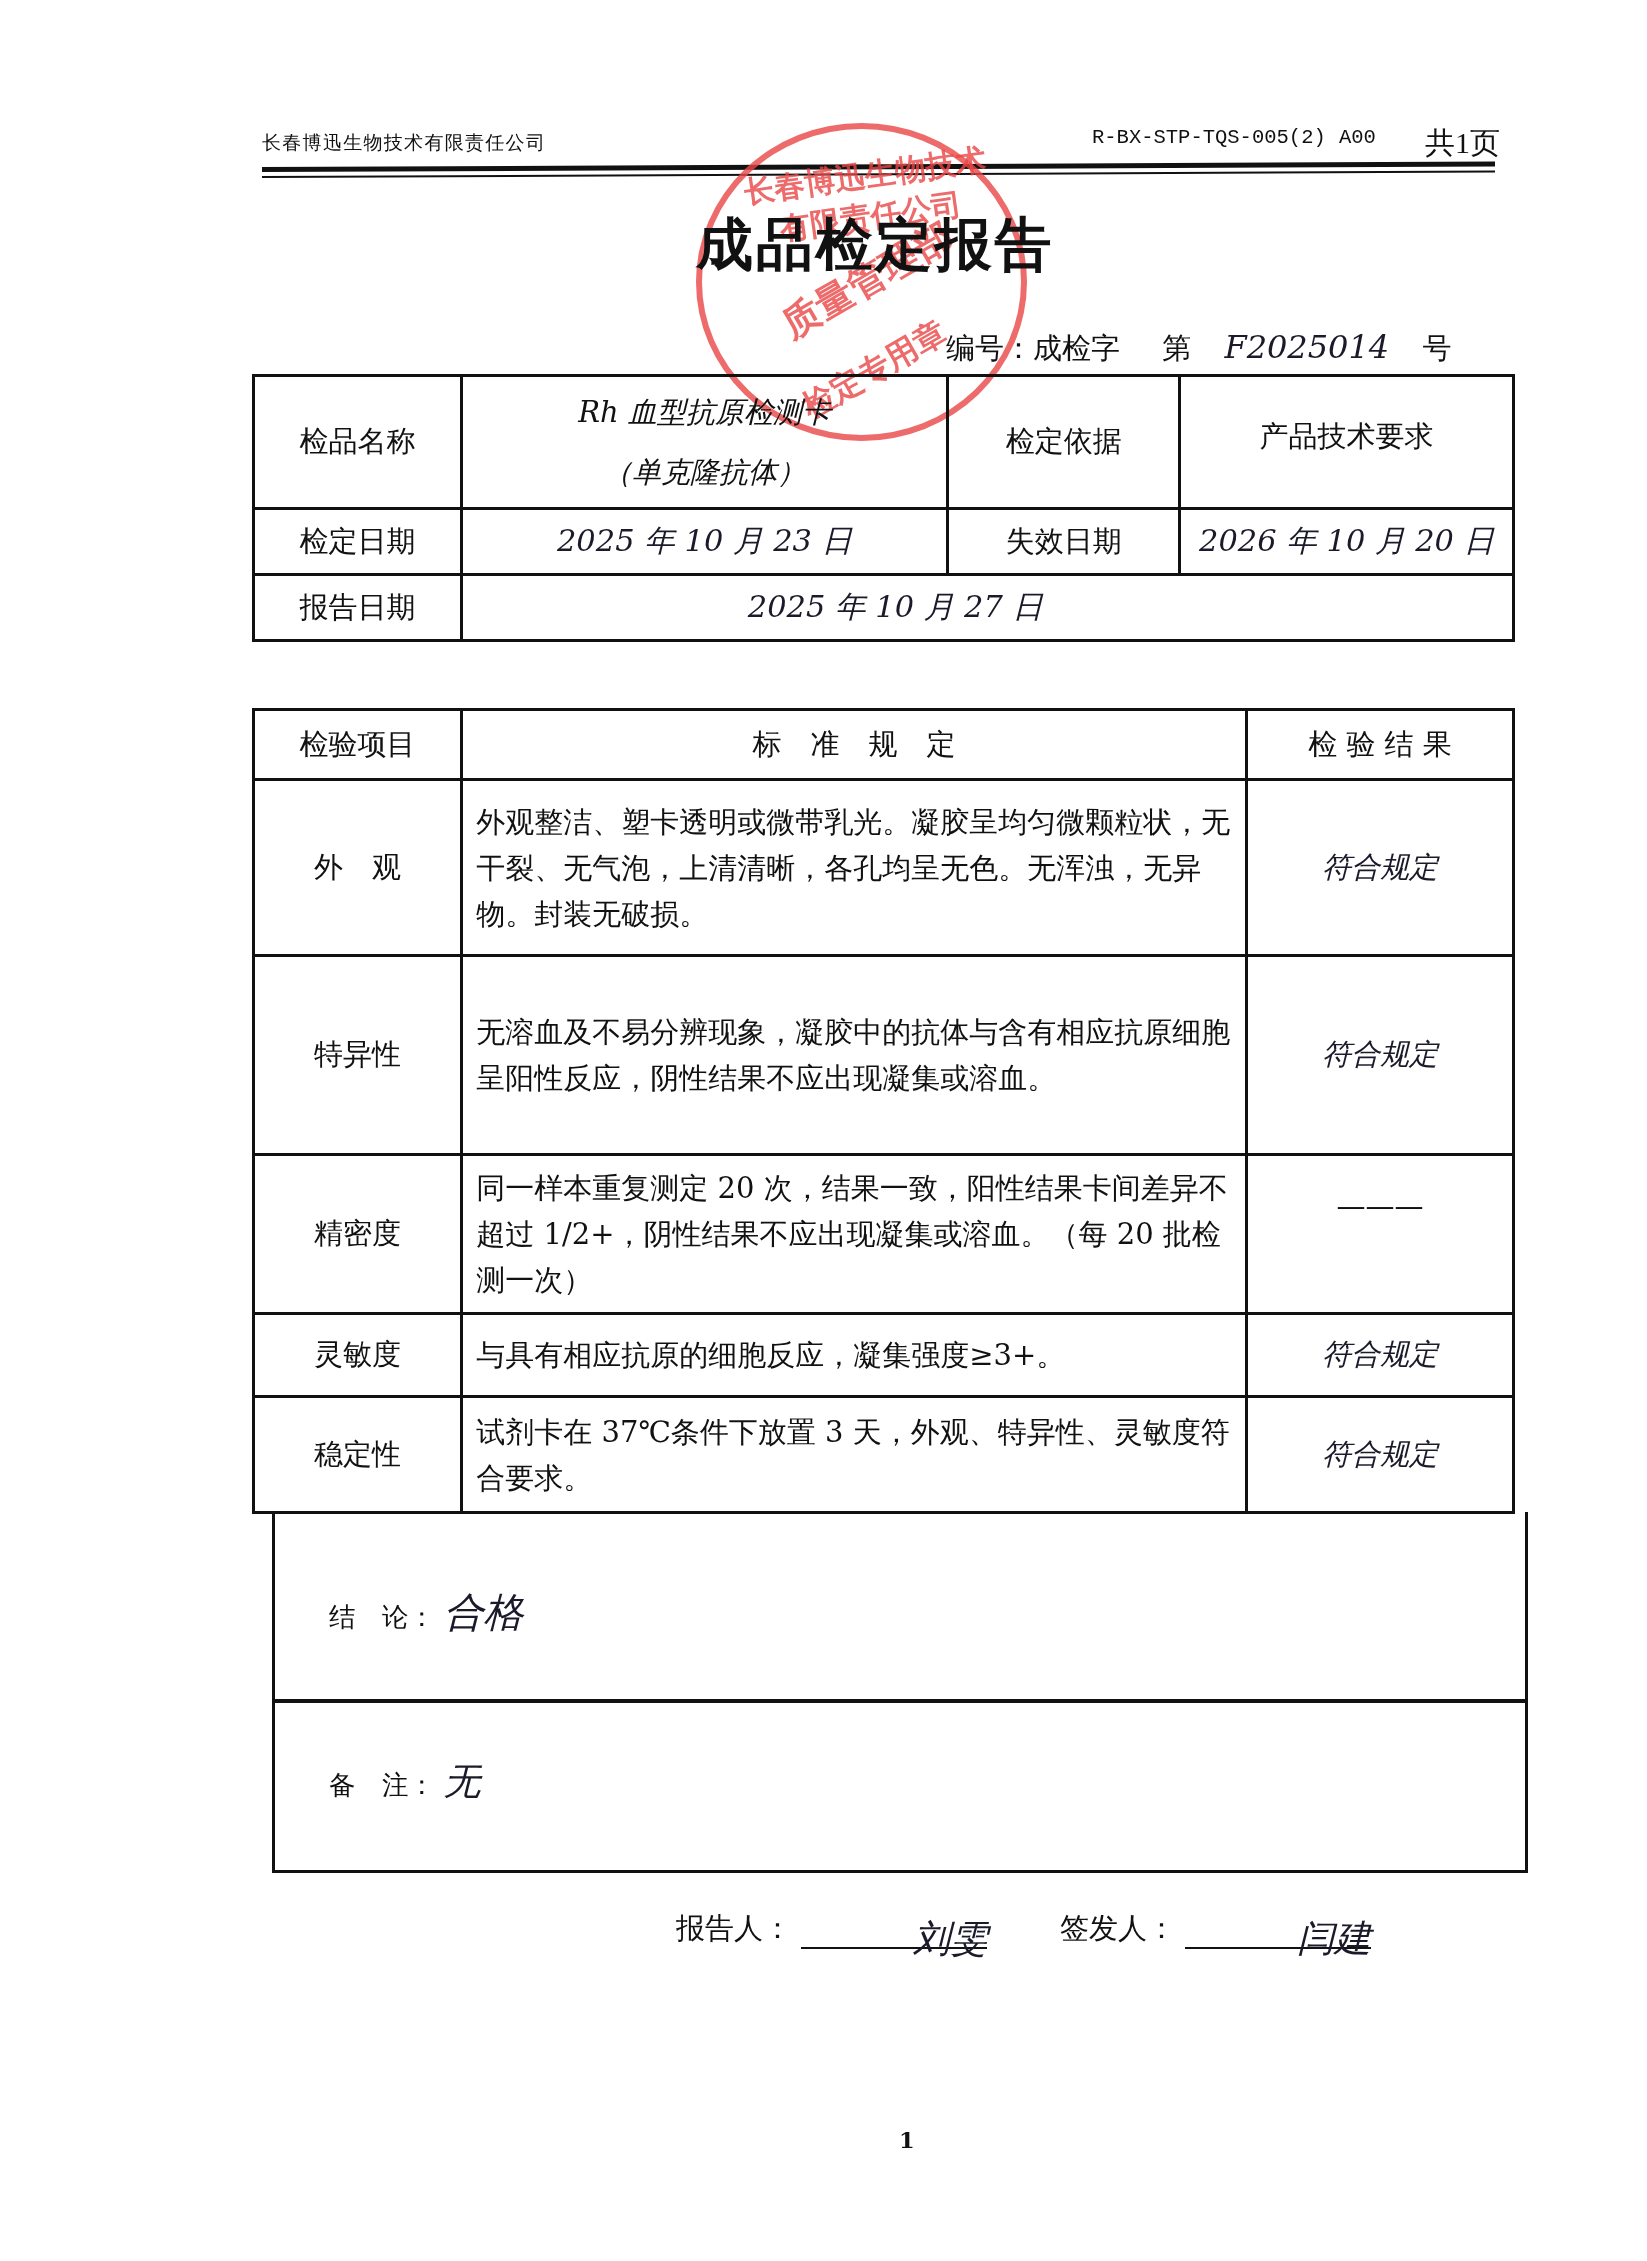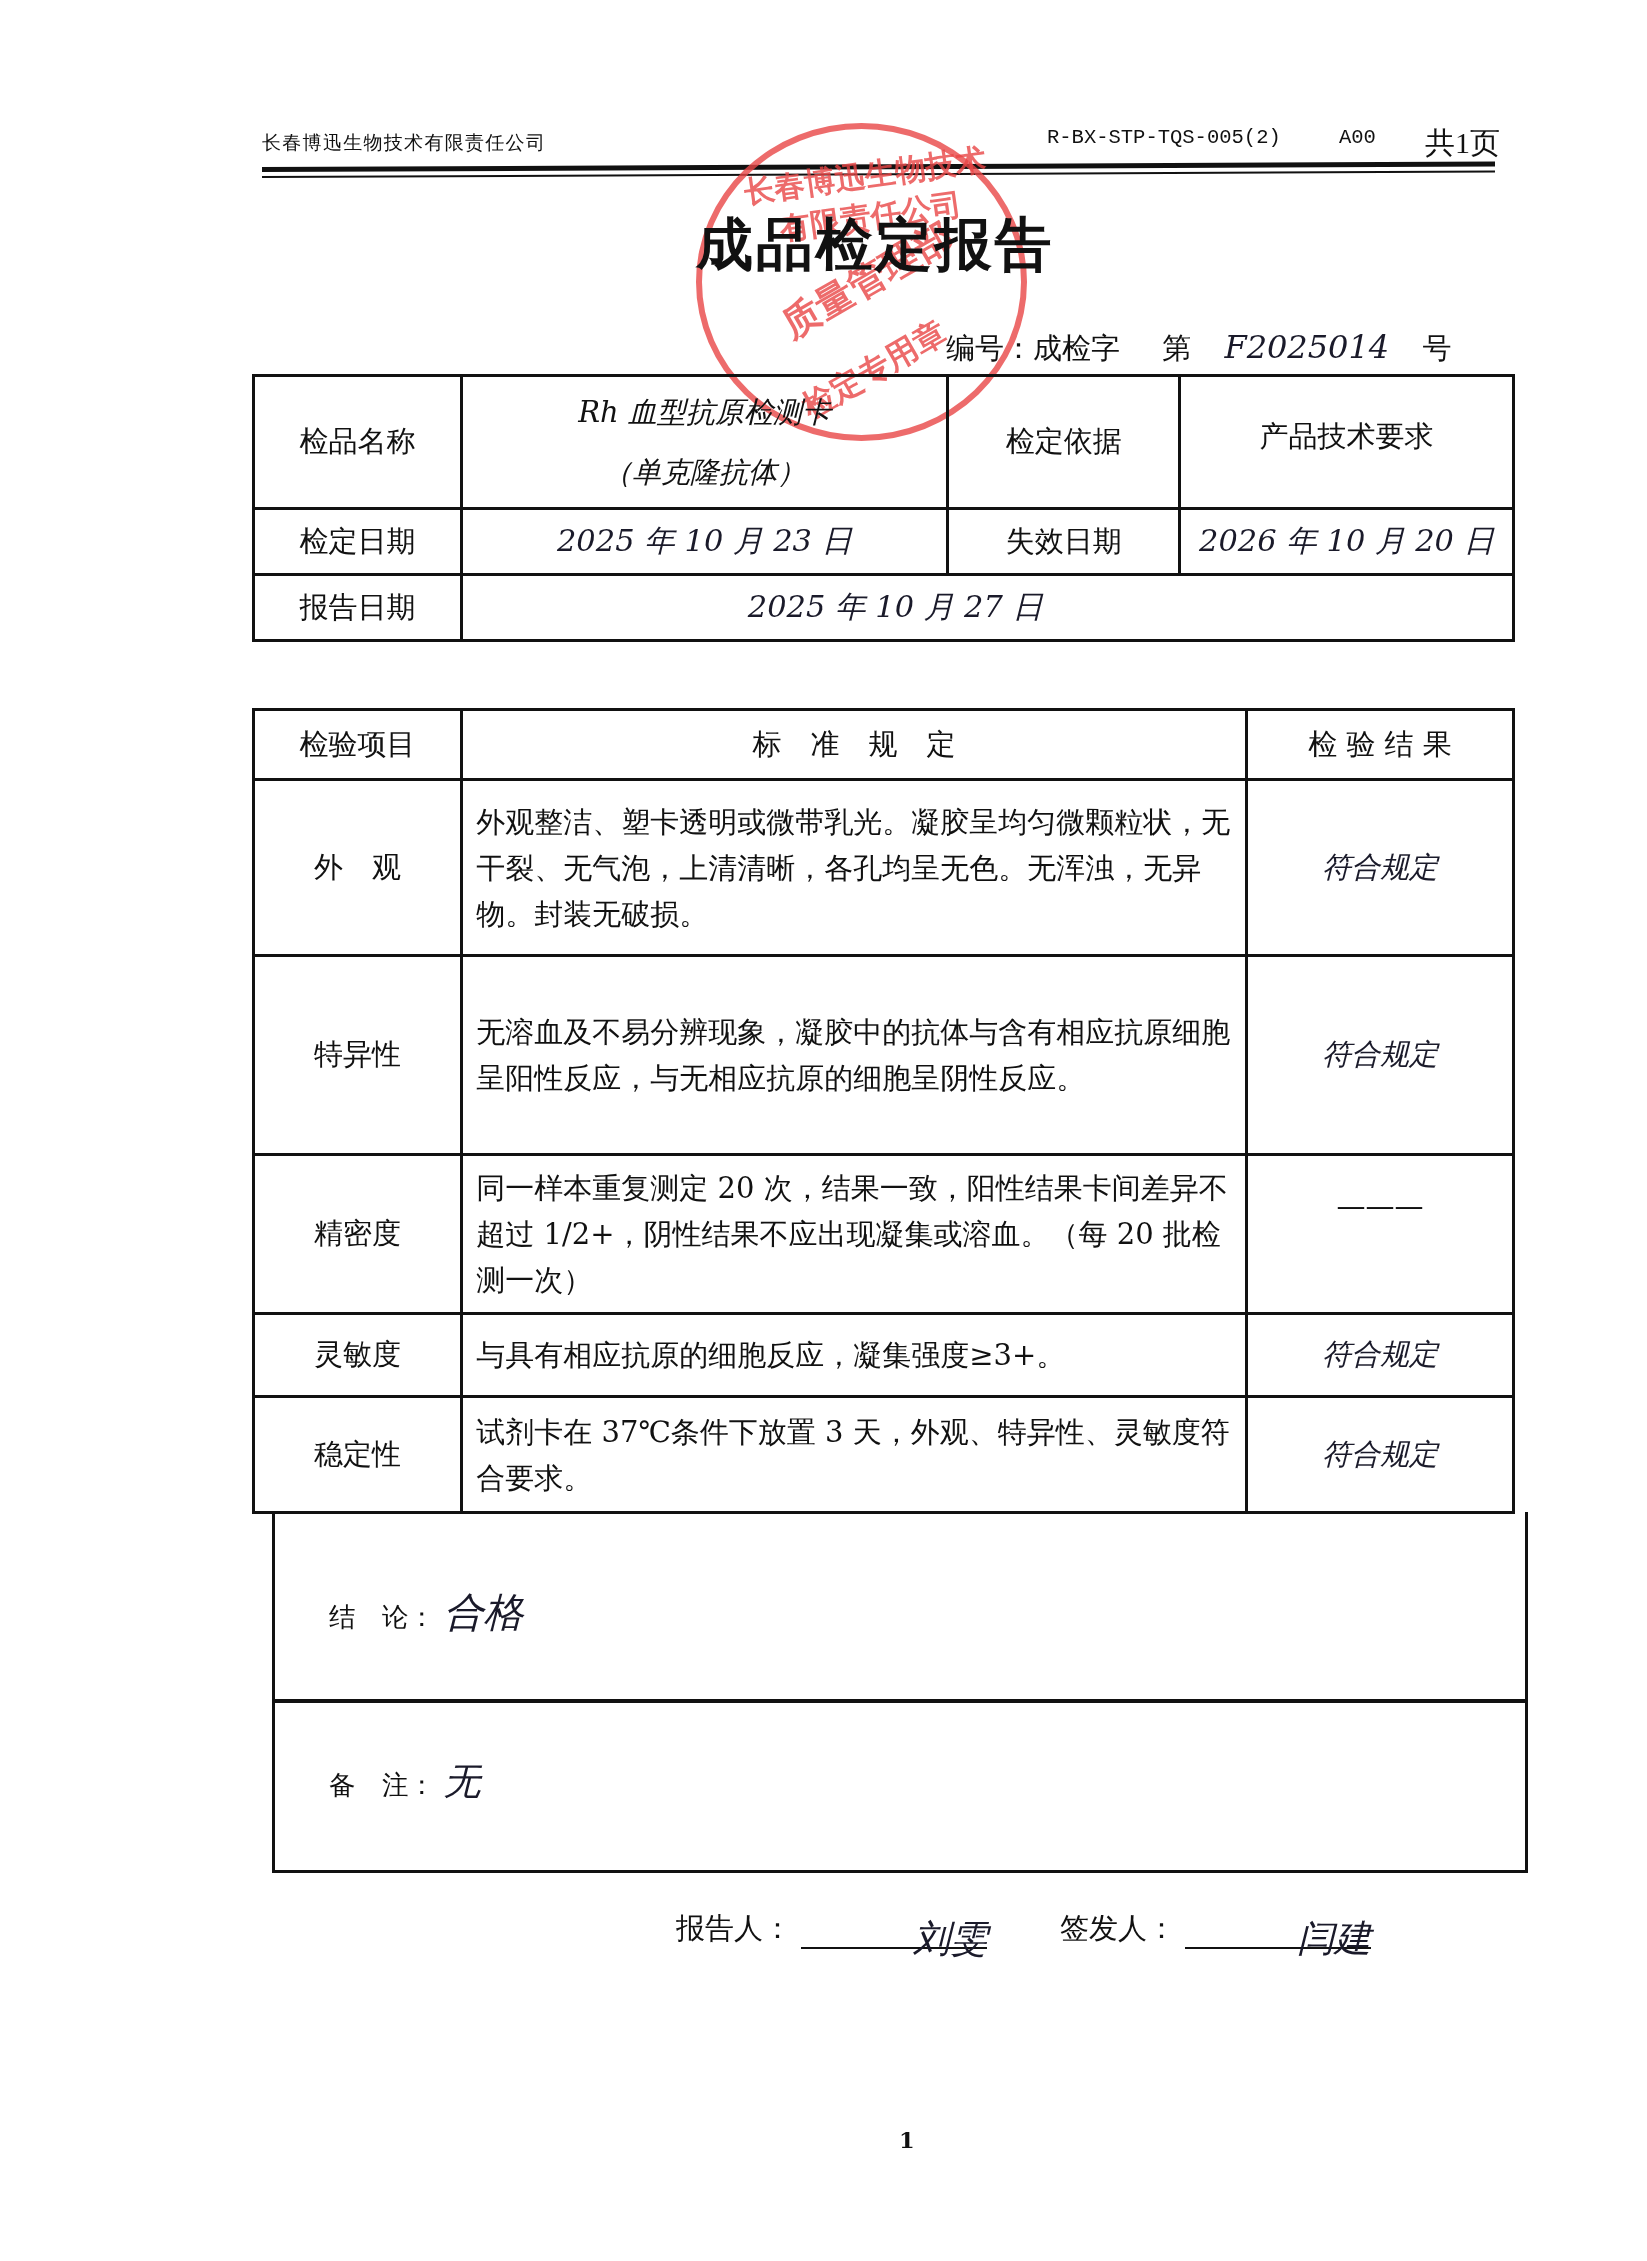--- a/index.html
+++ b/index.html
@@ -1,20 +1,20 @@
 <!DOCTYPE html>
 <html style="font-size:10.6px"><head>
 <meta charset="utf-8">
 <style>
   html, body { margin:0; padding:0; background:#ffffff; }
   body { width:1648px; height:2261px; position:relative; overflow:hidden;
          font-family:"DejaVu Serif","Liberation Serif",serif; color:#111; }
   .abs { position:absolute; }
   .hdr-left { left:262px; top:130px; font-size:19px; letter-spacing:1.3px; }
-  .hdr-code { left:1047px; top:126px; font-size:20.5px; font-family:"Liberation Mono","DejaVu Sans Mono",monospace; }
+  .hdr-code { left:1092px; top:126px; font-size:20.5px; font-family:"Liberation Mono","DejaVu Sans Mono",monospace; }
   .hdr-ver { left:1339px; top:126px; font-size:20.5px; font-family:"Liberation Mono","DejaVu Sans Mono",monospace; }
   .hdr-pages { left:1425px; top:123px; font-size:30px;font-family:Liberation Serif, serif; }
   .rule1 { left:262px; top:167px; width:1233px; height:4.6px; background:#111; transform:rotate(-0.25deg); transform-origin:left; }
   .rule2 { left:262px; top:176px; width:1233px; height:2px; background:#111; transform:rotate(-0.25deg); transform-origin:left; }
   .title { left:696px; top:207px; font-size:57px; font-family:"DejaVu Sans","Liberation Sans",sans-serif; font-weight:bold; letter-spacing:2.7px; }
   .serial { left:946px; top:328px; font-size:29px; }
   .hand { font-family:"DejaVu Serif","Liberation Serif",serif; font-style:italic; color:#1a1a2a; }
   .serial .hand { font-size:32px; margin:0 24px; }
 
   .stamp { left:696px; top:123px; width:331px; height:318px; border-radius:50%;
@@ -92,21 +92,21 @@
     <td style="width:782px">标　准　规　定</td>
     <td>检 验 结 果</td>
   </tr>
   <tr style="height:176px">
     <td class="label">外　观</td>
     <td class="cell-std">外观整洁、塑卡透明或微带乳光。凝胶呈均匀微颗粒状，无干裂、无气泡，上清清晰，各孔均呈无色。无浑浊，无异物。封装无破损。</td>
     <td class="hand result-hand">符合规定</td>
   </tr>
   <tr style="height:199px">
     <td class="label">特异性</td>
-    <td class="cell-std">无溶血及不易分辨现象，凝胶中的抗体与含有相应抗原细胞呈阳性反应，与无相应抗原的细胞呈阴性反应。</td>
+    <td class="cell-std">无溶血及不易分辨现象，凝胶中的抗体与含有相应抗原细胞呈阳性反应，阴性结果不应出现凝集或溶血。</td>
     <td class="hand result-hand">符合规定</td>
   </tr>
   <tr style="height:159px">
     <td class="label">精密度</td>
     <td class="cell-std">同一样本重复测定 20 次，结果一致，阳性结果卡间差异不超过 1/2+，阴性结果不应出现凝集或溶血。（每 20 批检测一次）</td>
     <td style="vertical-align:top;padding-top:33px;">———</td>
   </tr>
   <tr style="height:83px">
     <td class="label">灵敏度</td>
     <td class="cell-std">与具有相应抗原的细胞反应，凝集强度≥3+。</td>

